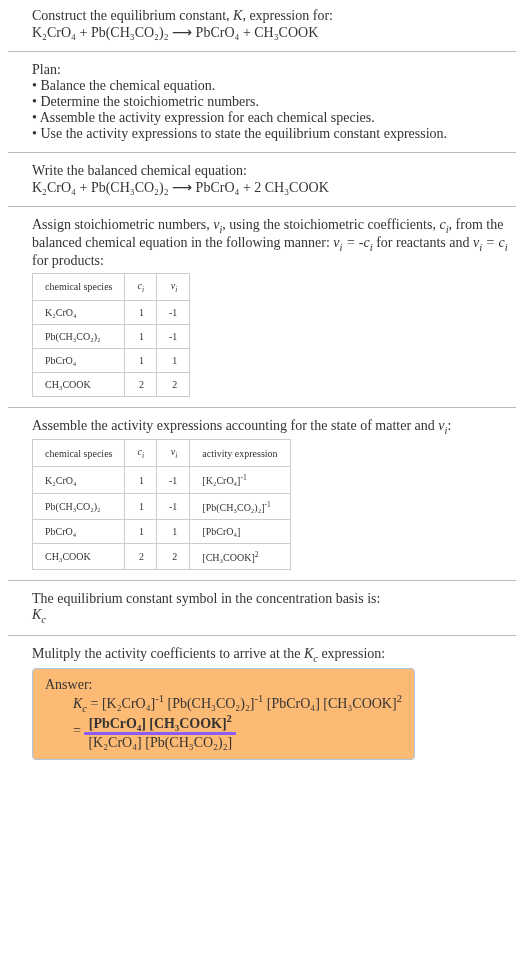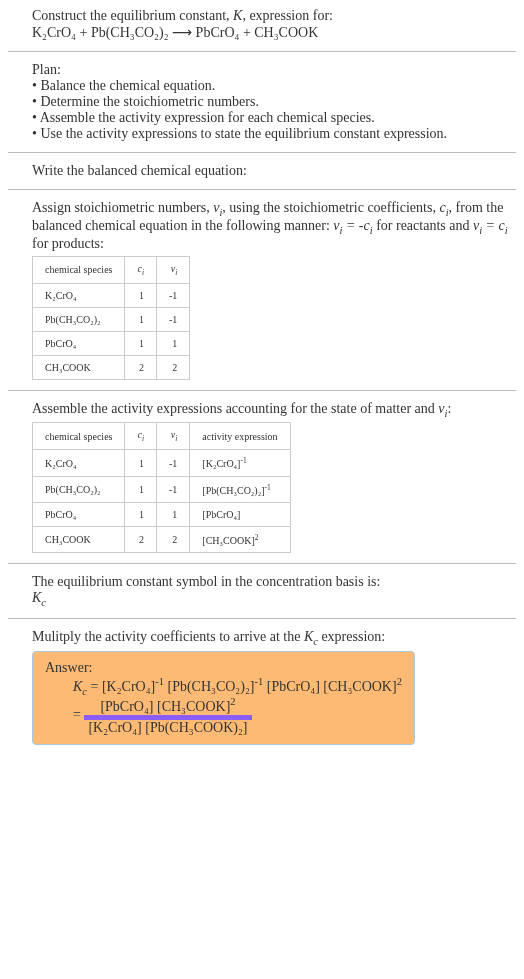--- a/index.html
+++ b/index.html
@@ -52,22 +52,23 @@
 }
 .italic { font-style: italic; }
 .indent { margin-left: 28px; }
 .frac {
   display: inline-block;
   vertical-align: middle;
   text-align: center;
 }
 .frac .num {
   display: block;
-  border-bottom: 5px solid #8b5cf6;
+  border-bottom: 3px solid #8b5cf6;
   padding: 0 4px;
+  font-weight: bold;
 }
 .frac .den {
   display: block;
   padding: 0 4px;
 }
 .nowrap { white-space: nowrap; }
 </style>
 </head>
 <body>
 
@@ -83,20 +84,21 @@
   <div>• Balance the chemical equation.</div>
   <div>• Determine the stoichiometric numbers.</div>
   <div>• Assemble the activity expression for each chemical species.</div>
   <div>• Use the activity expressions to state the equilibrium constant expression.</div>
 </div>
 
 <hr>
 
 <div class="section">
   <div>Write the balanced chemical equation:</div>
+  <div>K₂CrO₄ + Pb(CH₃CO₂)₂ ⟶ PbCrO₄ + 2 CH₃COOK</div>
 </div>
 
 <hr>
 
 <div class="section">
   <span>Assign stoichiometric numbers, </span><span class="italic">ν<span class="sub">i</span></span><span>, using the stoichiometric coefficients, </span><span class="italic">c<span class="sub">i</span></span><span>, from the balanced chemical equation in the following manner: </span><span class="italic nowrap">ν<span class="sub">i</span> = -c<span class="sub">i</span></span><span> for reactants and </span><span class="italic nowrap">ν<span class="sub">i</span> = c<span class="sub">i</span></span><span> for products:</span>
 
   <table>
     <tbody>
         <tr>
@@ -182,17 +184,17 @@
   <span>Mulitply the activity coefficients to arrive at the </span><span class="italic">K<span class="sub">c</span></span><span> expression:</span>
 
   <div class="answer-box">
     <div>Answer:</div>
     <div class="indent">
       <span class="italic"><span>K</span><span class="sub">c</span></span><span> = </span><span class="nowrap"><span>[K₂CrO₄]</span><span class="sup">-1</span></span><span class="nowrap"><span> [Pb(CH₃CO₂)₂]</span><span class="sup">-1</span></span><span class="nowrap"><span> [PbCrO₄] [CH₃COOK]</span><span class="sup">2</span></span>
     </div>
     <div class="indent">
       <span>= </span><span class="frac">
         <span class="num"><span>[PbCrO₄] [CH₃COOK]</span><span class="sup">2</span></span>
-        <span class="den">[K₂CrO₄] [Pb(CH₃COOK)₂]</span>
+        <span class="den">[K₂CrO₄] [Pb(CH₃CO₂)₂]</span>
       </span>
     </div>
   </div>
 </div>
 
 </body></html>

